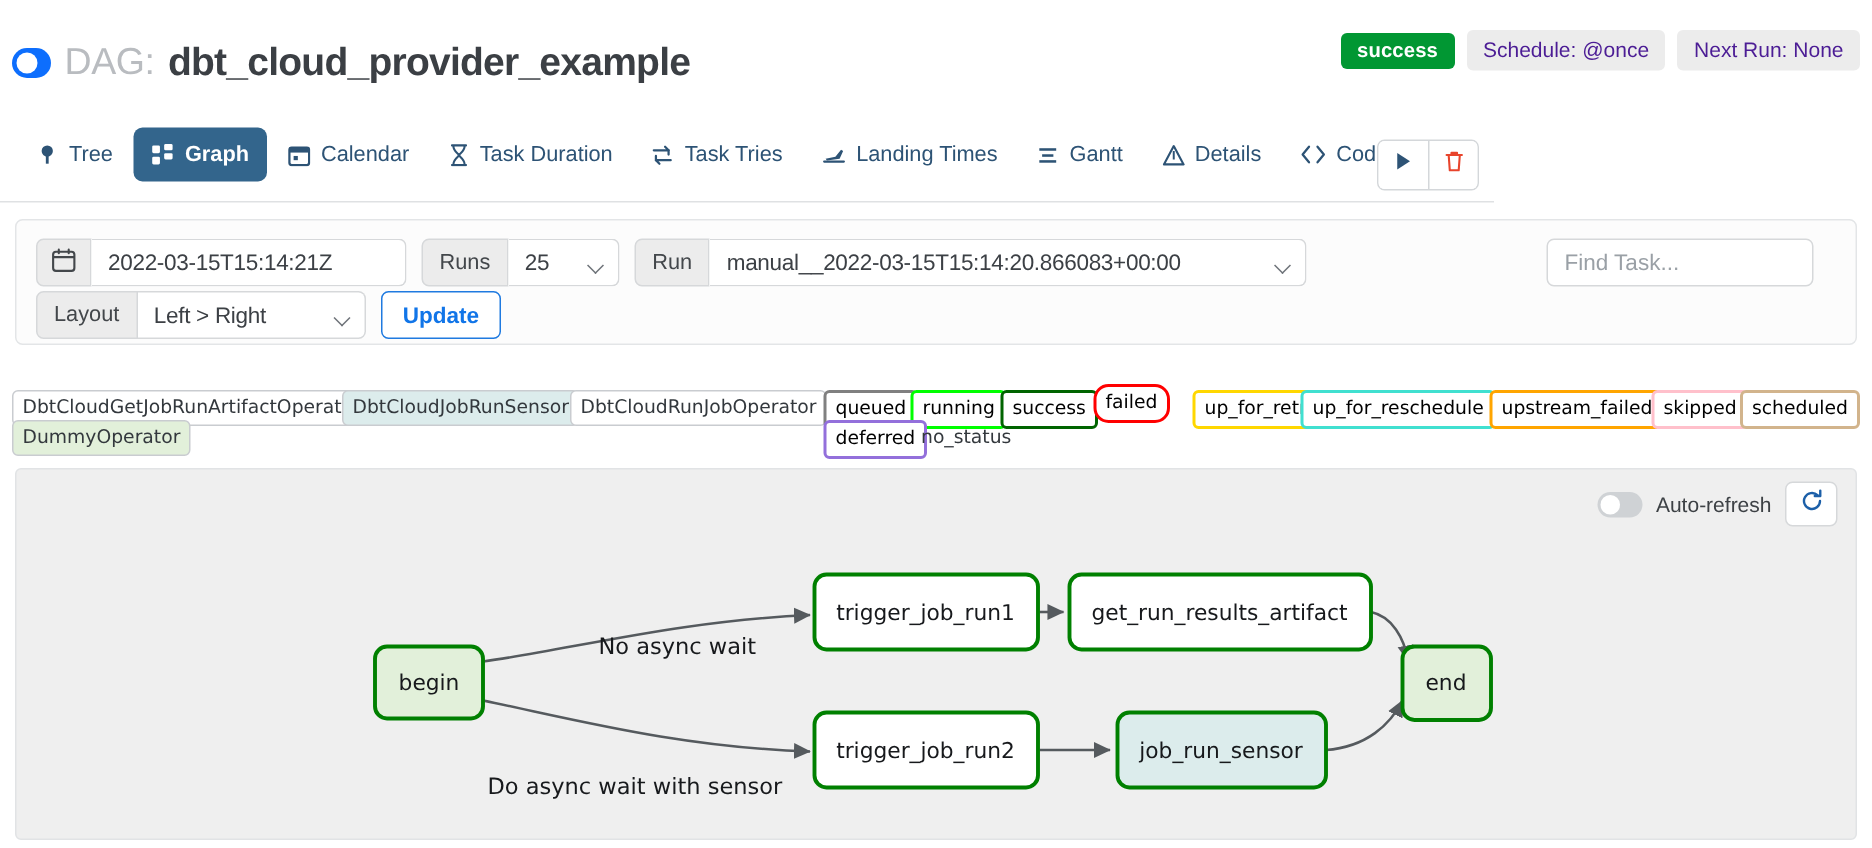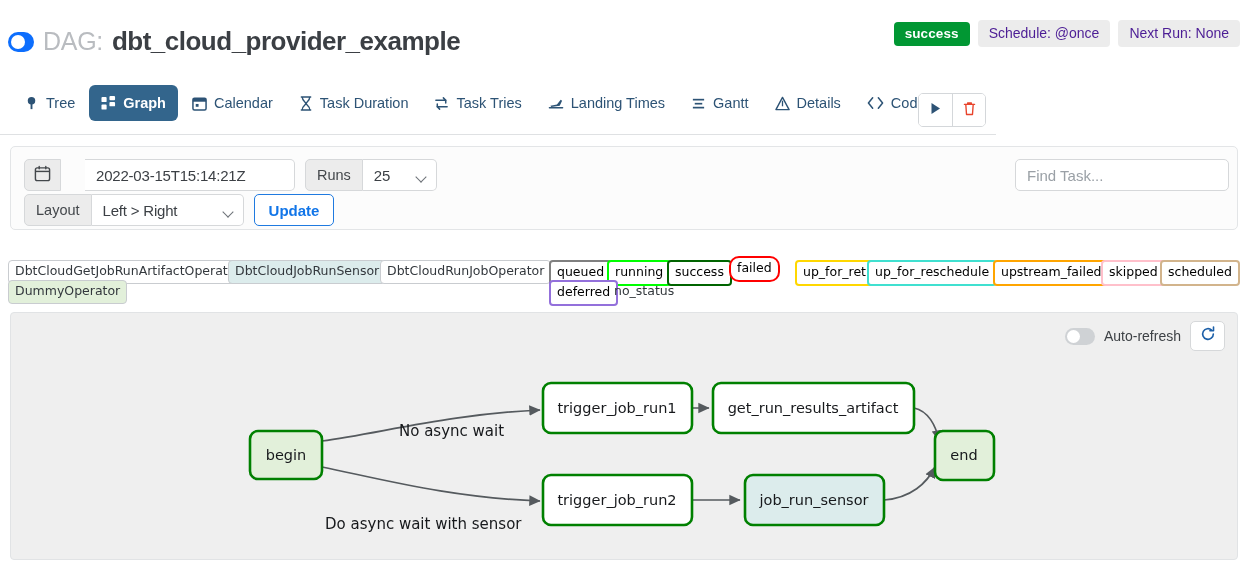--- a/index.html
+++ b/index.html
@@ -99,22 +99,22 @@
     width: 7px; height: 7px; border-right: 1.8px solid #6d7278;
     border-bottom: 1.8px solid #6d7278; transform: rotate(45deg);
   }
   .ctl-gap { width: 10px; }
   .btn-update {
     background: #ffffff; border: 1px solid #1f7ae0; color: #1175e8;
     font-size: 15px; font-weight: 600; border-radius: 5px;
     padding: 0 14px; height: 32px; display: flex; align-items: center; cursor: pointer;
   }
   .find-task {
-    position: absolute; right: 8px; top: 12px;
-    width: 214px; height: 32px; background: #fff;
+    position: absolute; right: 28px; top: 12px;
+    width: 178px; height: 32px; background: #fff;
     border: 1px solid #d6d8da; border-radius: 5px;
     display: flex; align-items: center; padding: 0 11px;
     color: #9aa0a6; font-size: 15px;
   }
 
   
   .legend { position: absolute; left: 0; top: 256px; width: 1248px; height: 54px; }
   .lg {
     position: absolute; font-size: 12.5px; line-height: 1;
     border-radius: 4px; padding: 4px 6px 5px; white-space: nowrap;
@@ -296,32 +296,36 @@
       <div class="grp">
         <div class="addon icononly">
           <span>
             <svg width="17" height="17" viewBox="0 0 18 18">
                 <rect x="1.5" y="3" width="15" height="13.5" rx="2" fill="none" stroke="#43474b" stroke-width="1.5"></rect>
                 <path d="M1.5 6.8h15" stroke="#43474b" stroke-width="1.5"></path>
                 <path d="M5.5 1.5v2.6M12.5 1.5v2.6" stroke="#43474b" stroke-width="1.5" stroke-linecap="round"></path>
               </svg>
           </span>
         </div>
-        <div class="field" style="width:210px;margin-left:24px;">2022-03-15T15:14:21Z</div>
+        <div class="field" style="width:210px;">2022-03-15T15:14:21Z</div>
       </div>
 
       <div class="ctl-gap"></div>
 
       <div class="grp">
         <div class="addon">Runs</div>
         <div class="field sel" style="width:74px;">25</div>
       </div>
 
       <div class="ctl-gap"></div>
 
+      <div class="grp">
+        <div class="addon">Run</div>
+        <div class="field sel" style="width:398px;">manual__2022-03-15T15:14:20.866083+00:00</div>
+      </div>
     </div>
 
     <div class="ctl-row r2">
       <div class="grp">
         <div class="addon">Layout</div>
         <div class="field sel" style="width:152px;">Left &gt; Right</div>
       </div>
       <div class="ctl-gap"></div>
       <div class="btn-update">Update</div>
     </div>

